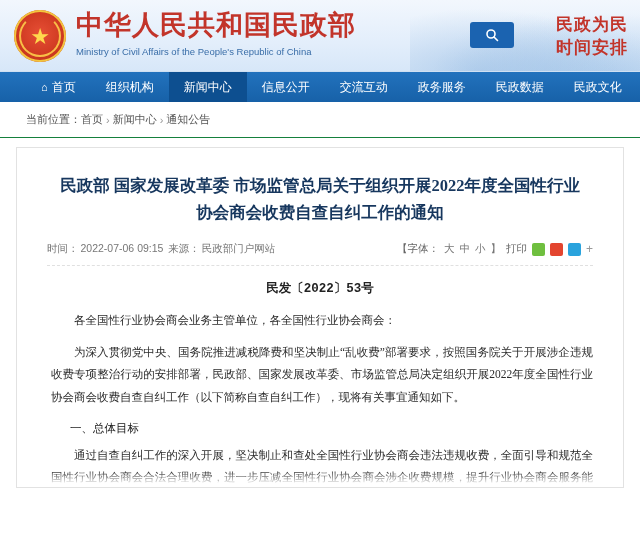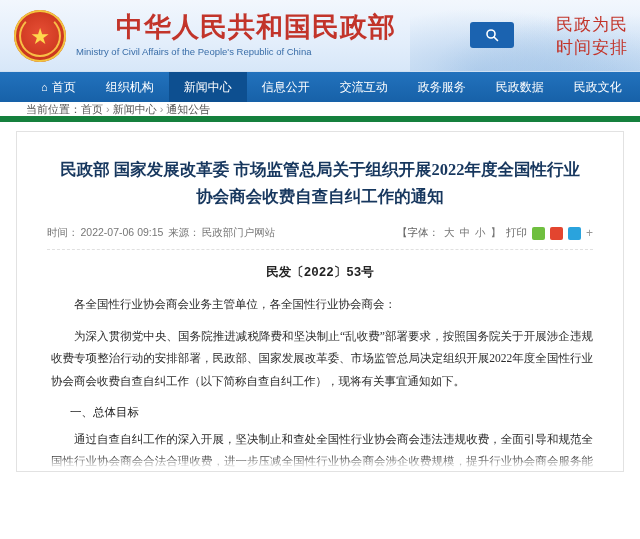--- a/index.html
+++ b/index.html
@@ -54,28 +54,27 @@
     width: 42px; height: 42px;
     border: 2px solid rgba(255,214,77,0.85);
     border-radius: 50%;
     border-top-color: transparent;
   }
   .title-block {
     position: absolute;
     left: 76px; top: 12px;
   }
   .site-title-cn {
-    font-family: Liberation Sans, sans-serif;
+    font-family: Liberation Mono, monospace;
     font-size: 27px;
     font-weight: bold;
     color: #c2342a;
     letter-spacing: 1px;
     line-height: 1.15;
     white-space: nowrap;
-    margin-left: 40px;
   }
   .site-title-en {
     font-size: 9.5px;
     color: #3a6ea8;
     margin-top: 3px;
     white-space: nowrap;
   }
   .search-btn {
     position: absolute;
     left: 470px; top: 22px;
@@ -86,21 +85,21 @@
     cursor: pointer;
   }
   .search-btn svg { display: block; margin: 0 auto; }
   .slogan {
     position: absolute;
     right: 12px; top: 14px;
     text-align: left;
     font-family: "Liberation Serif", serif;
     color: #c2342a;
     font-size: 17px;
-    font-weight: normal;
+    font-weight: bold;
     line-height: 1.35;
     letter-spacing: 1px;
   }
 
   
   .nav {
     height: 30px;
     background: linear-gradient(180deg, #2272bd 0%, #1761a8 100%);
     display: flex;
     align-items: stretch;
@@ -114,27 +113,27 @@
     color: #ffffff;
     font-size: 12px;
     cursor: pointer;
     white-space: nowrap;
   }
   .nav-item.active { background: #0d4f90; }
   .home-icon { font-size: 11px; }
 
   
   .breadcrumb {
-    height: 20px;
+    height: 36px;
     display: flex;
     align-items: center;
     padding: 0 26px;
     font-size: 11px;
     color: #555;
-    border-bottom: 6px solid #15803d;
+    border-bottom: 1px solid #15803d;
     background: #fff;
   }
   .breadcrumb a { color: #555; text-decoration: none; }
   .breadcrumb .sep { margin: 0 3px; color: #999; }
 
   
   .article-wrap {
     margin: 9px 16px 0 16px;
     border: 1px solid #e2e2e2;
     background: #fff;

